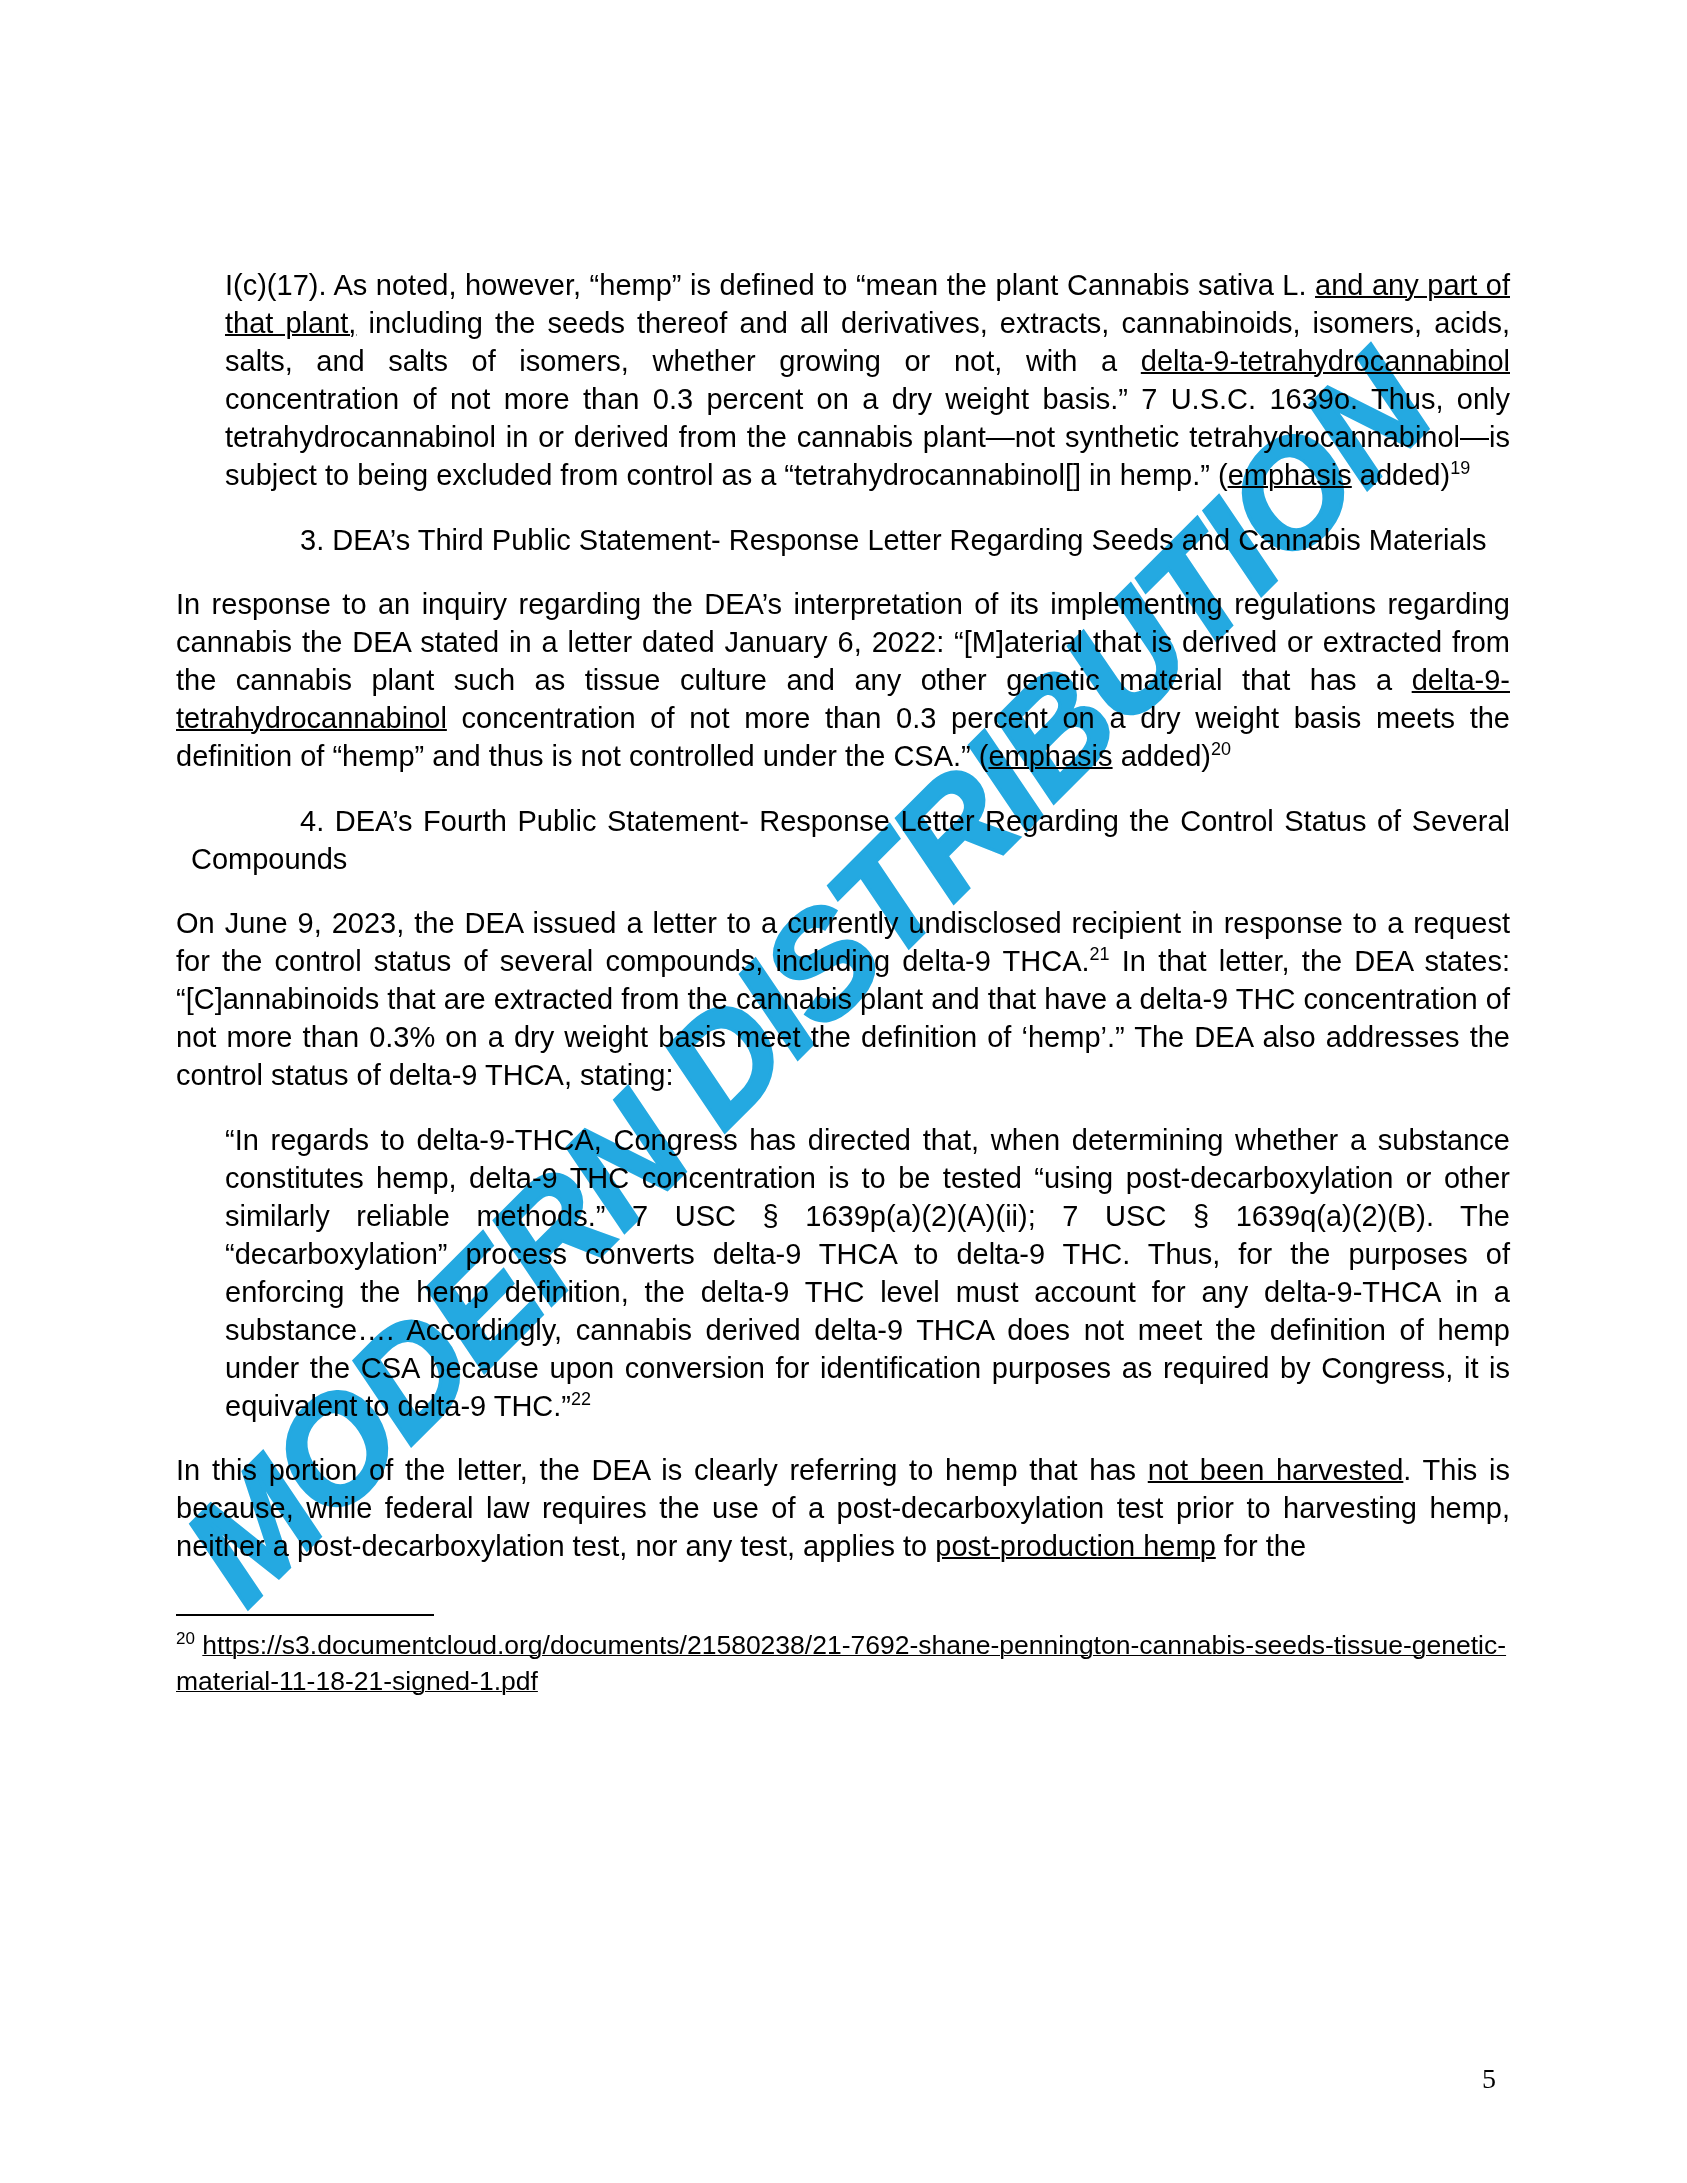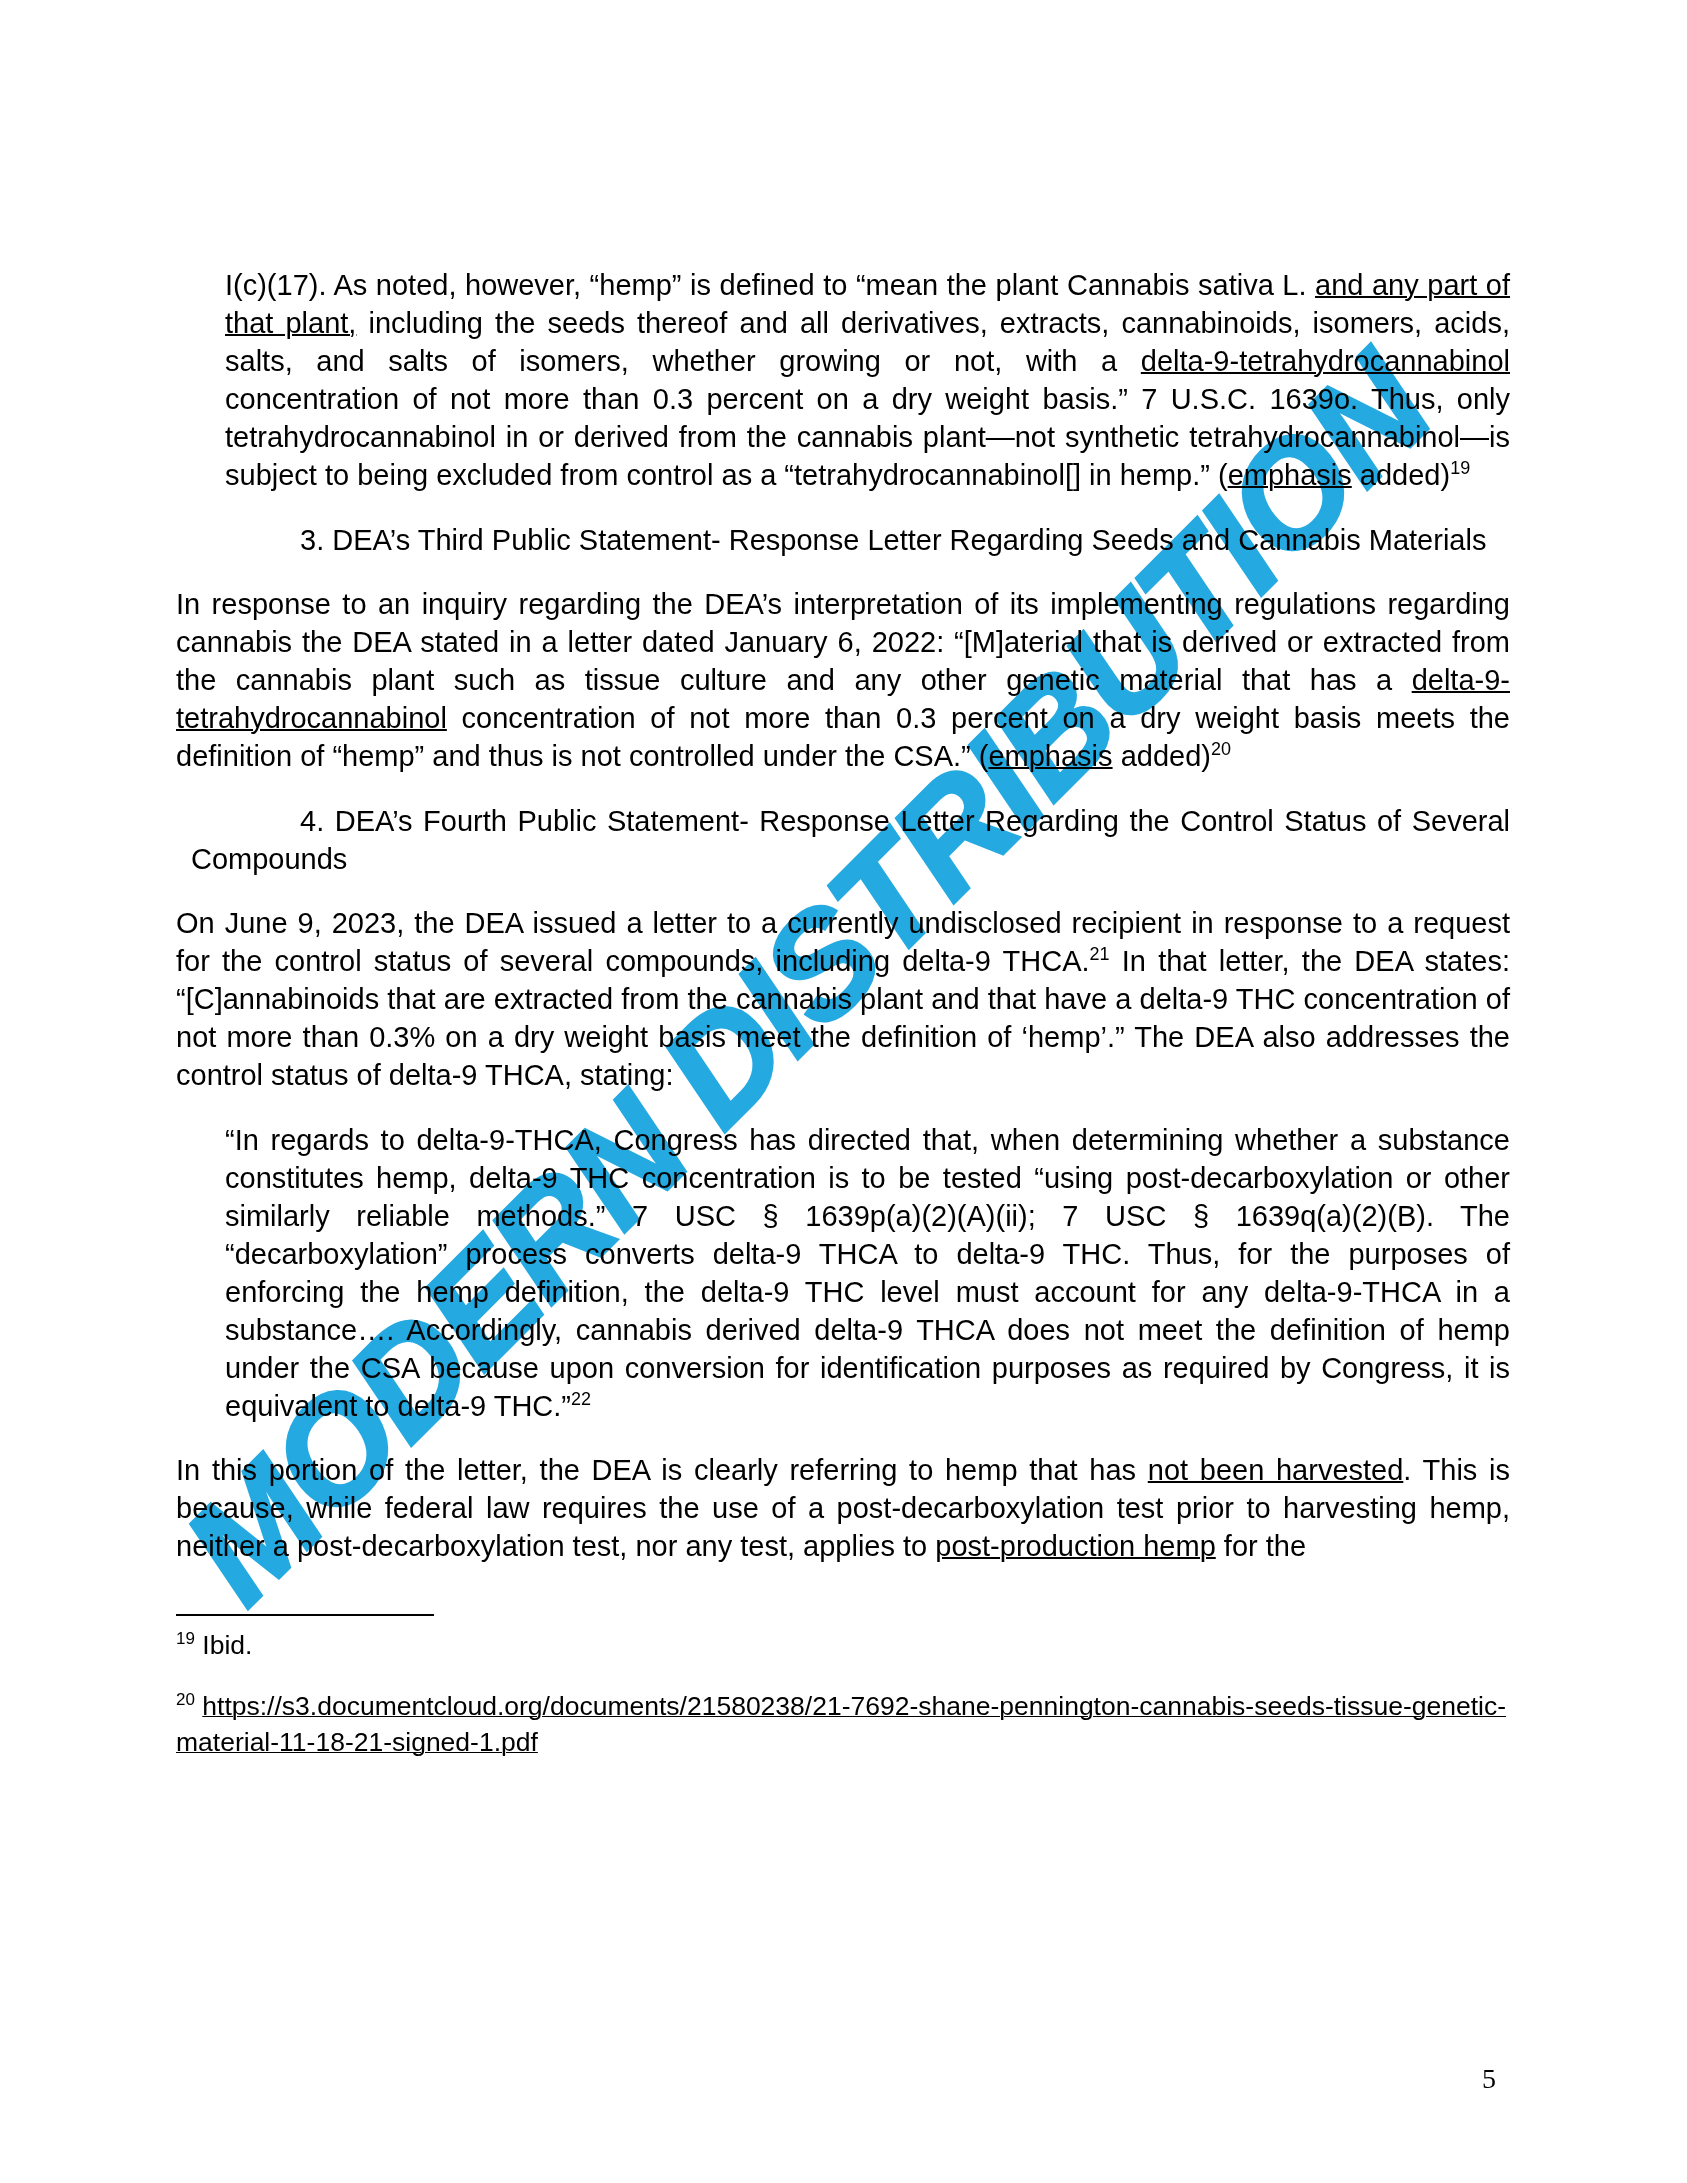--- a/index.html
+++ b/index.html
@@ -82,24 +82,20 @@
     <p class="block"><span>On June 9, 2023, the DEA issued a letter to a currently undisclosed recipient in response to a request for the control status of several compounds, including delta-9 THCA.</span><span class="sup">21</span><span> In that letter, the DEA states: </span><span class="i">“[C]annabinoids that are extracted from the cannabis plant and that have a delta-9 THC concentration of not more than 0.3% on a dry weight basis meet the definition of ‘hemp’.</span><span>” The DEA also addresses the control status of delta-9 THCA, stating:</span></p>
 
     <p class="block bq i"><span>“In regards to delta-9-THCA, Congress has directed that, when determining whether a substance constitutes hemp, delta-9 THC concentration is to be tested “using post-decarboxylation or other similarly reliable methods.” 7 USC § 1639p(a)(2)(A)(ii); 7 USC § 1639q(a)(2)(B). The “decarboxylation” process converts delta-9 THCA to delta-9 THC. Thus, for the purposes of enforcing the hemp definition, the delta-9 THC level must account for any delta-9-THCA in a substance…. Accordingly, cannabis derived delta-9 THCA does not meet the definition of hemp under the CSA because upon conversion for identification purposes as required by Congress, it is equivalent to delta-9 THC.”</span><span class="sup">22</span></p>
 
     <p class="block"><span>In this portion of the letter, the DEA is clearly referring to hemp that has </span><span class="u">not been harvested</span><span>. This is because, while federal law requires the use of a post-decarboxylation test prior to harvesting hemp, neither a post-decarboxylation test, nor any test, applies to </span><span class="u">post-production hemp</span><span> for the</span></p>
 
     <div class="fn-sep"></div>
 
     <div class="footnotes">
 
-      <p class="fn">
-        <span class="fnm">19</span>
-        <span><span>Ibid.</span></span>
-      </p>
 
       <p class="fn">
         <span class="fnm">20</span>
         <span><span class="u">https://s3.documentcloud.org/documents/21580238/21-7692-shane-pennington-cannabis-seeds-tissue-genetic-material-11-18-21-signed-1.pdf</span></span>
       </p>
 
 
 
     </div>
   </div>

